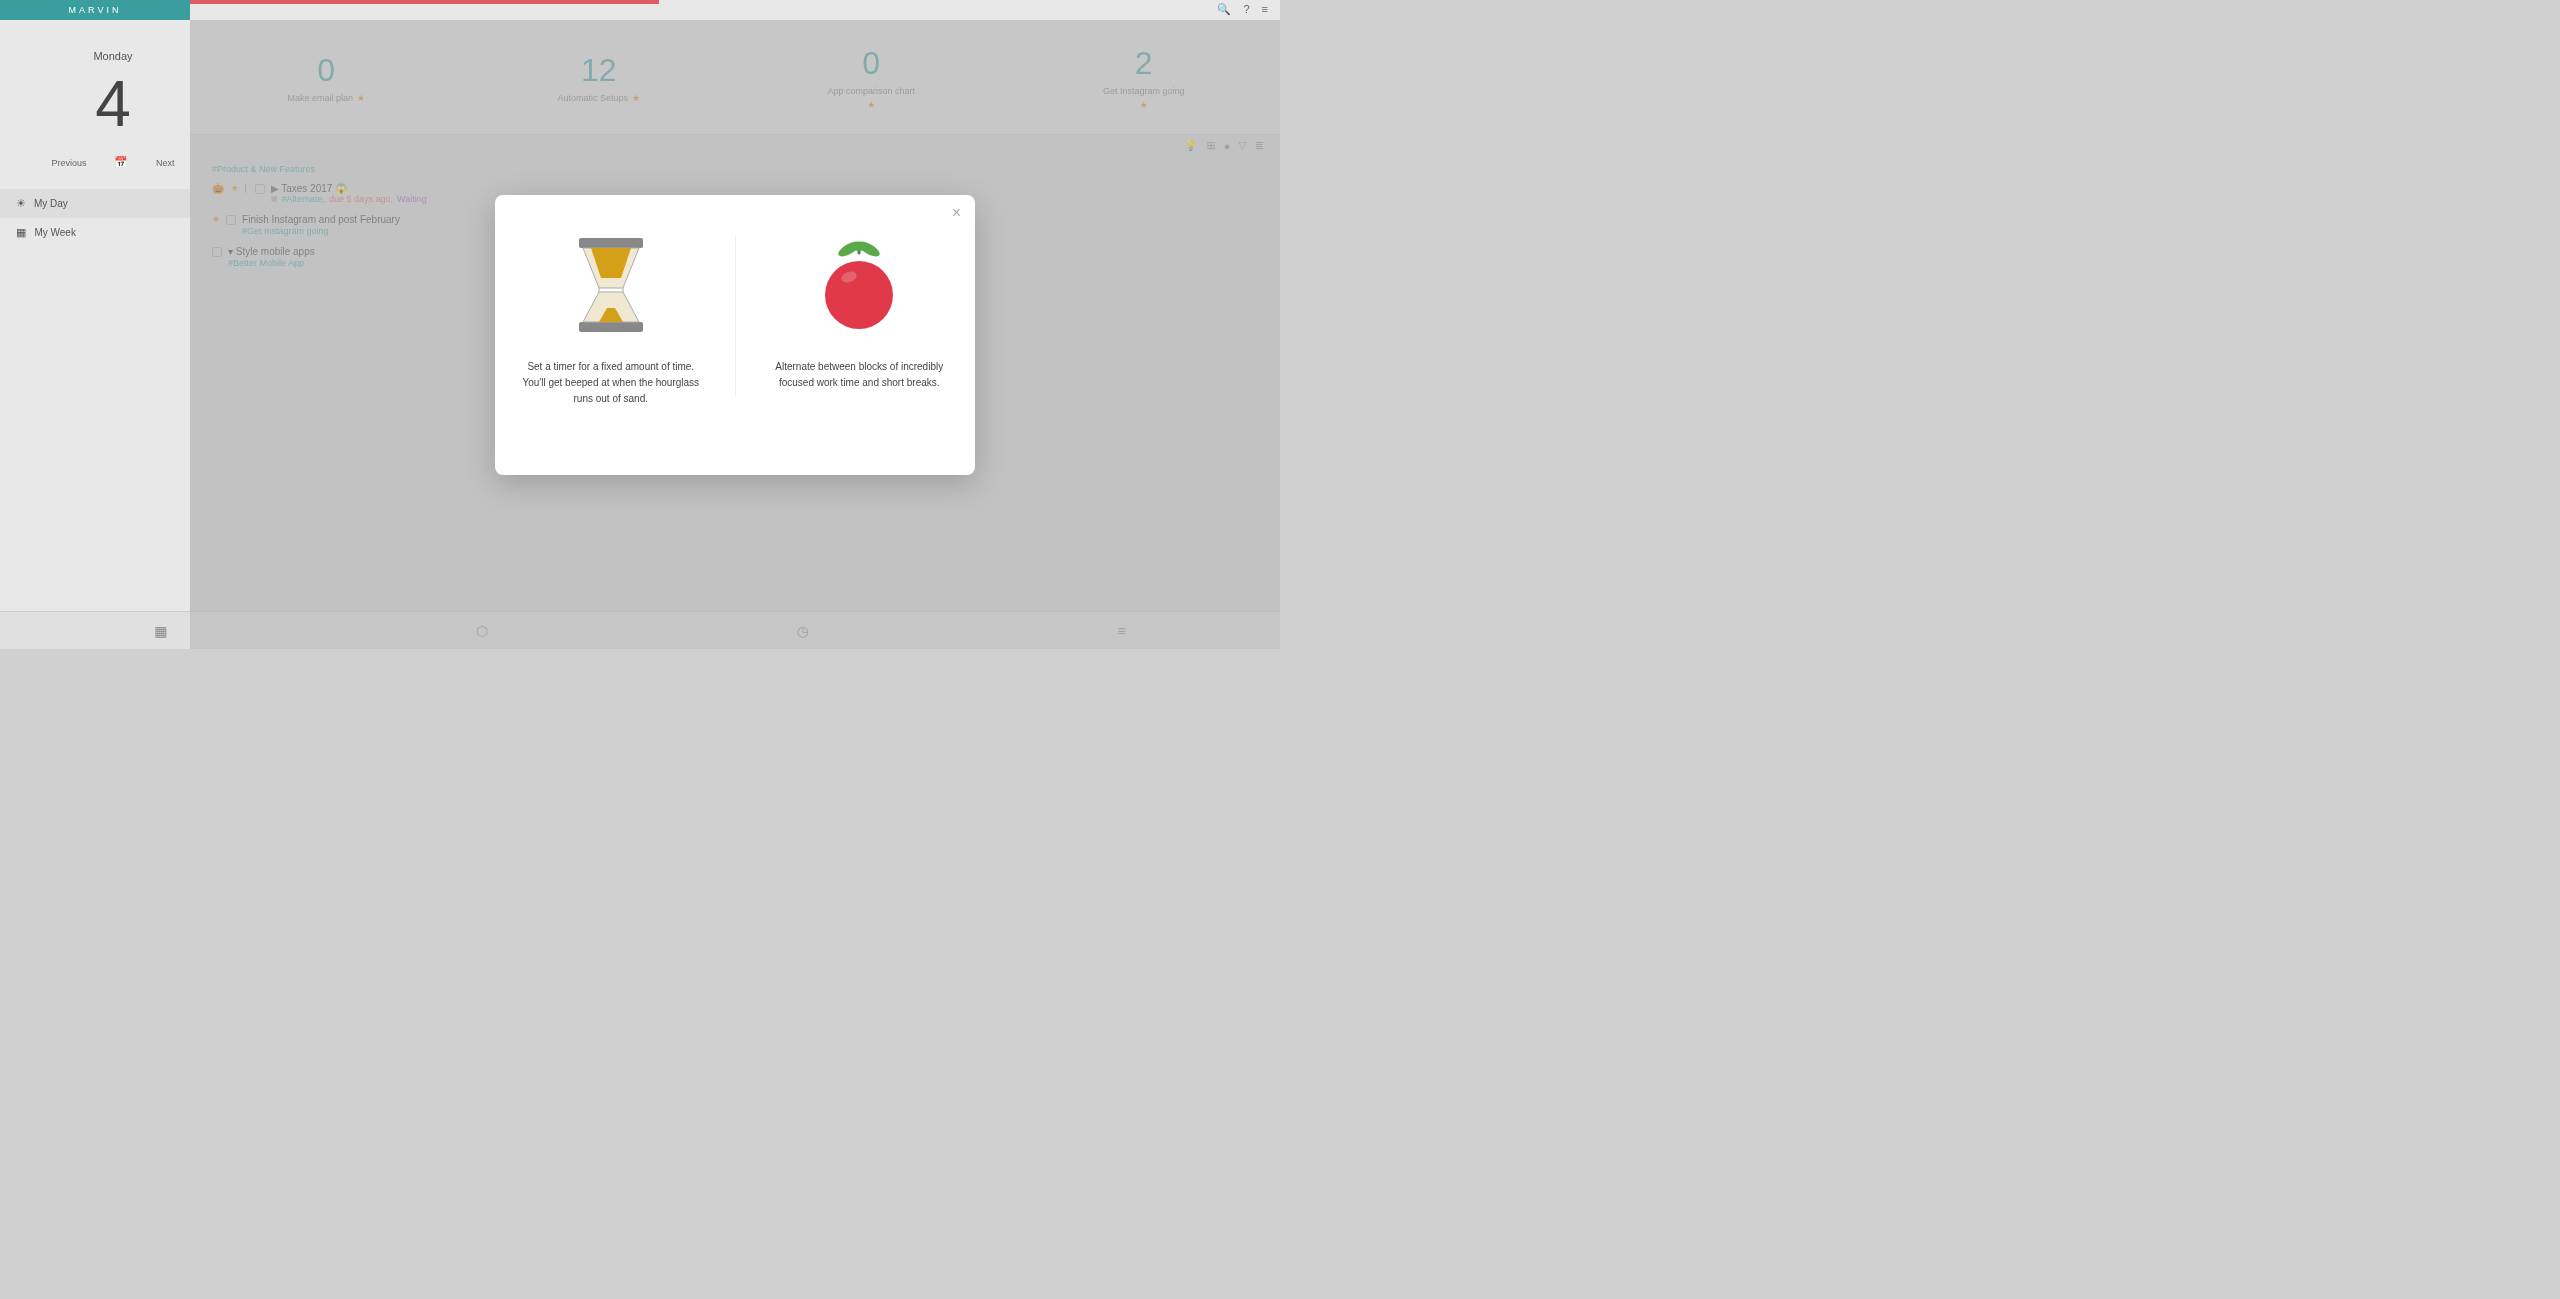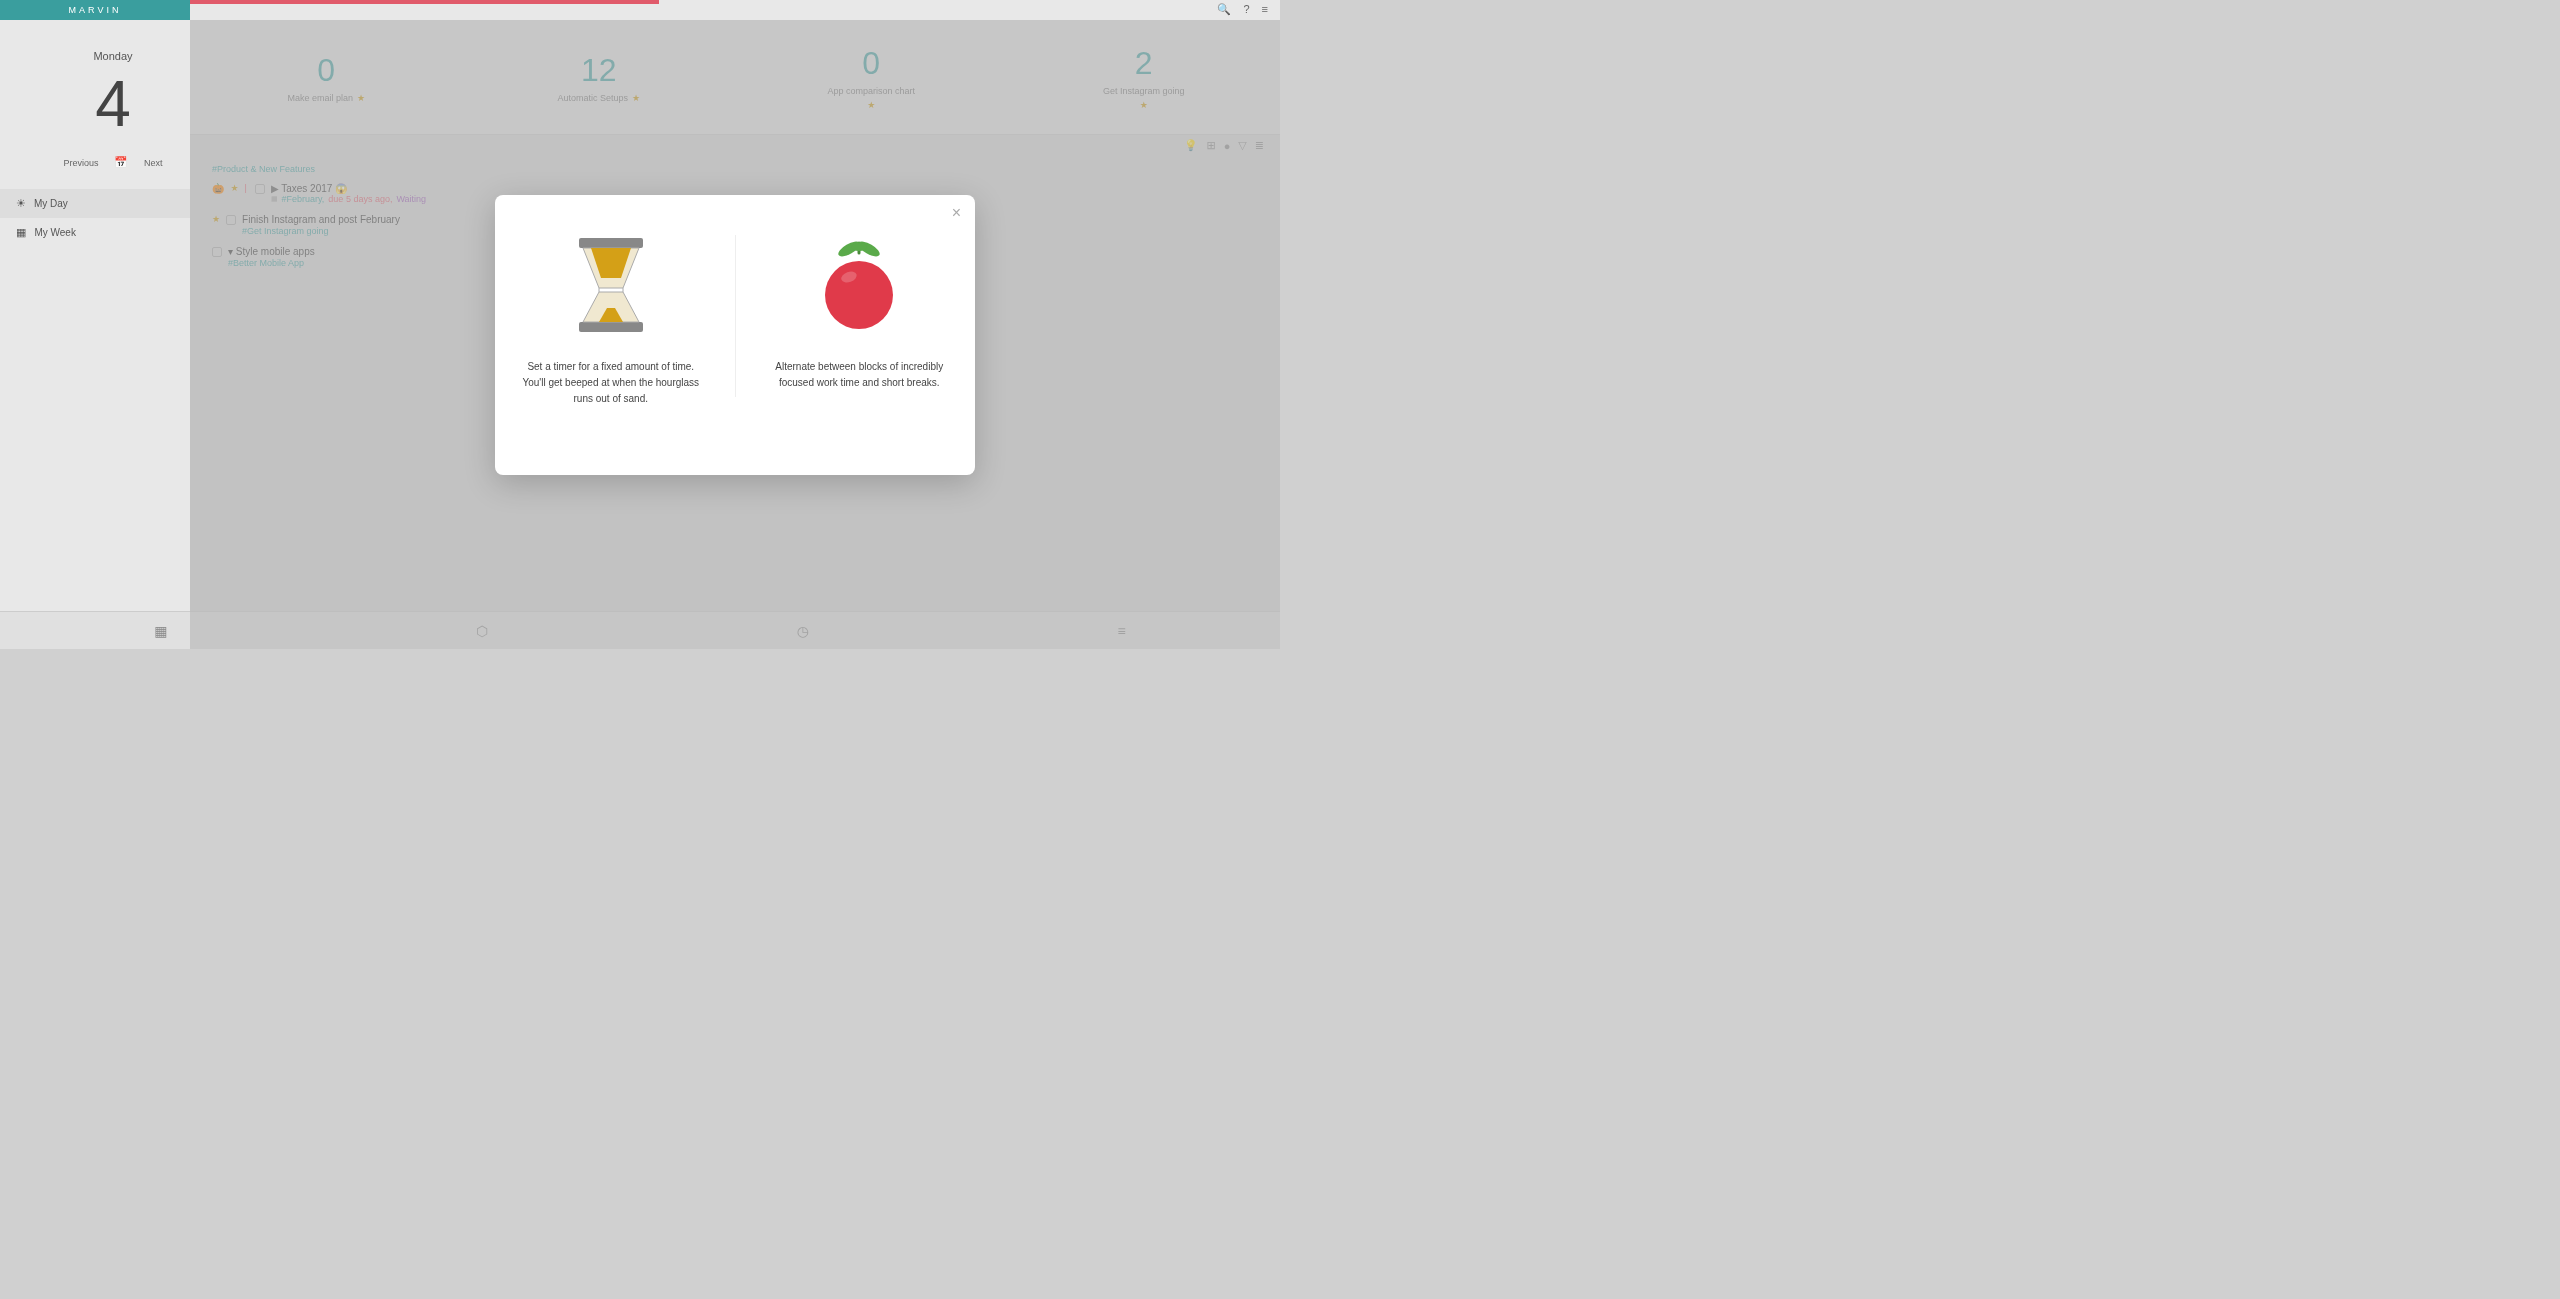--- a/index.html
+++ b/index.html
@@ -70,21 +70,21 @@
     .sidebar-date {
       color: #444;
       font-size: 64px;
       font-weight: 200;
       line-height: 1;
       margin-bottom: 20px;
     }
     .sidebar-nav {
       display: flex;
       align-items: center;
-      gap: 16px;
+      gap: 28px;
       margin-bottom: 20px;
     }
     .sidebar-nav-btn {
       font-size: 9px;
       color: #666;
       cursor: pointer;
     }
     .sidebar-nav-icon {
       font-size: 11px;
       color: #888;
@@ -364,21 +364,21 @@
       <span class="task-star">★</span>
       <span style="color:#e05a6a; font-size:9px; margin-right:2px;">|</span>
       <div class="task-checkbox"></div>
       <div>
         <div>
           <span style="font-size:10px; color:#555;">▶</span>
           <span class="task-label"> Taxes 2017 😱</span>
         </div>
         <div style="font-size:8px; color:#888; display:flex; gap:4px; align-items:center;">
           <span style="color:#999; font-size:7px;">▦</span>
-          <span class="task-tag">#February,</span>
+          <span class="task-tag">#Alternate,</span>
           <span class="task-due">due 5 days ago,</span>
           <span class="task-waiting">Waiting</span>
         </div>
       </div>
     </div>
 
     <div class="task-item">
       <span class="task-star">★</span>
       <div class="task-checkbox"></div>
       <div>

